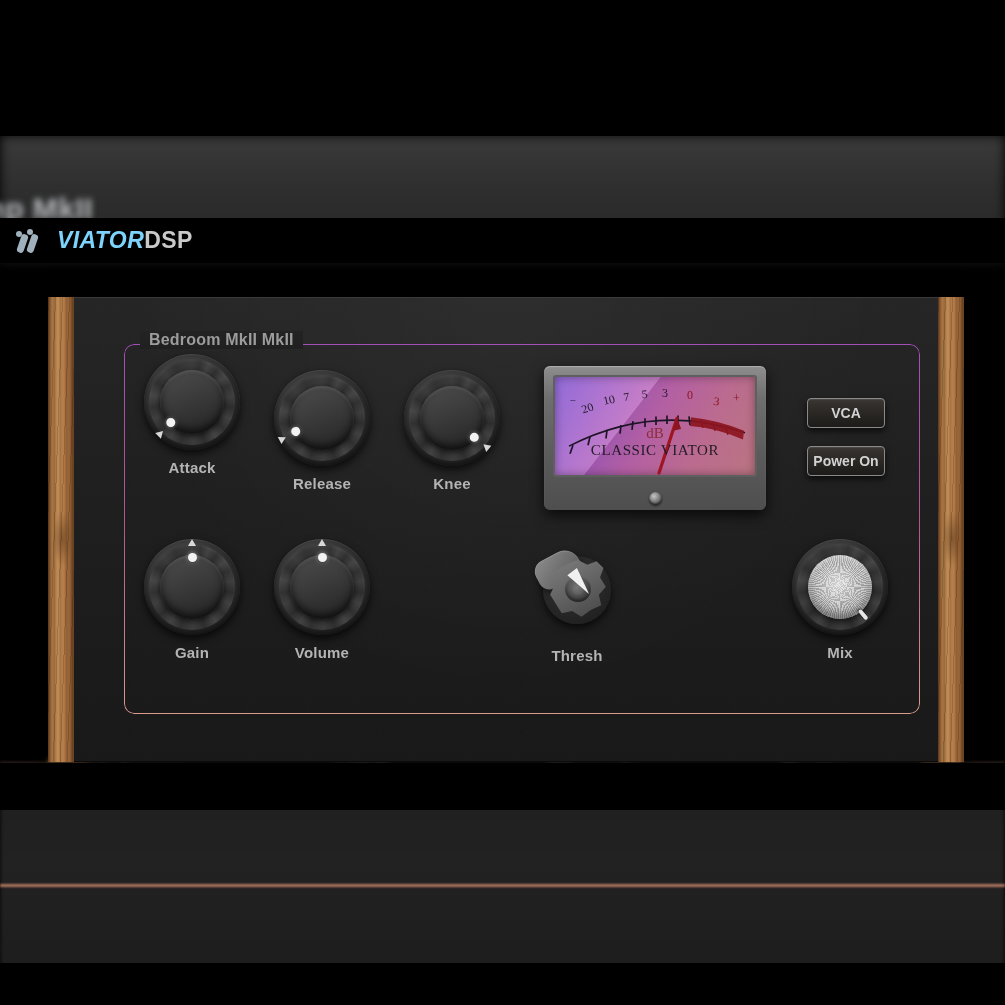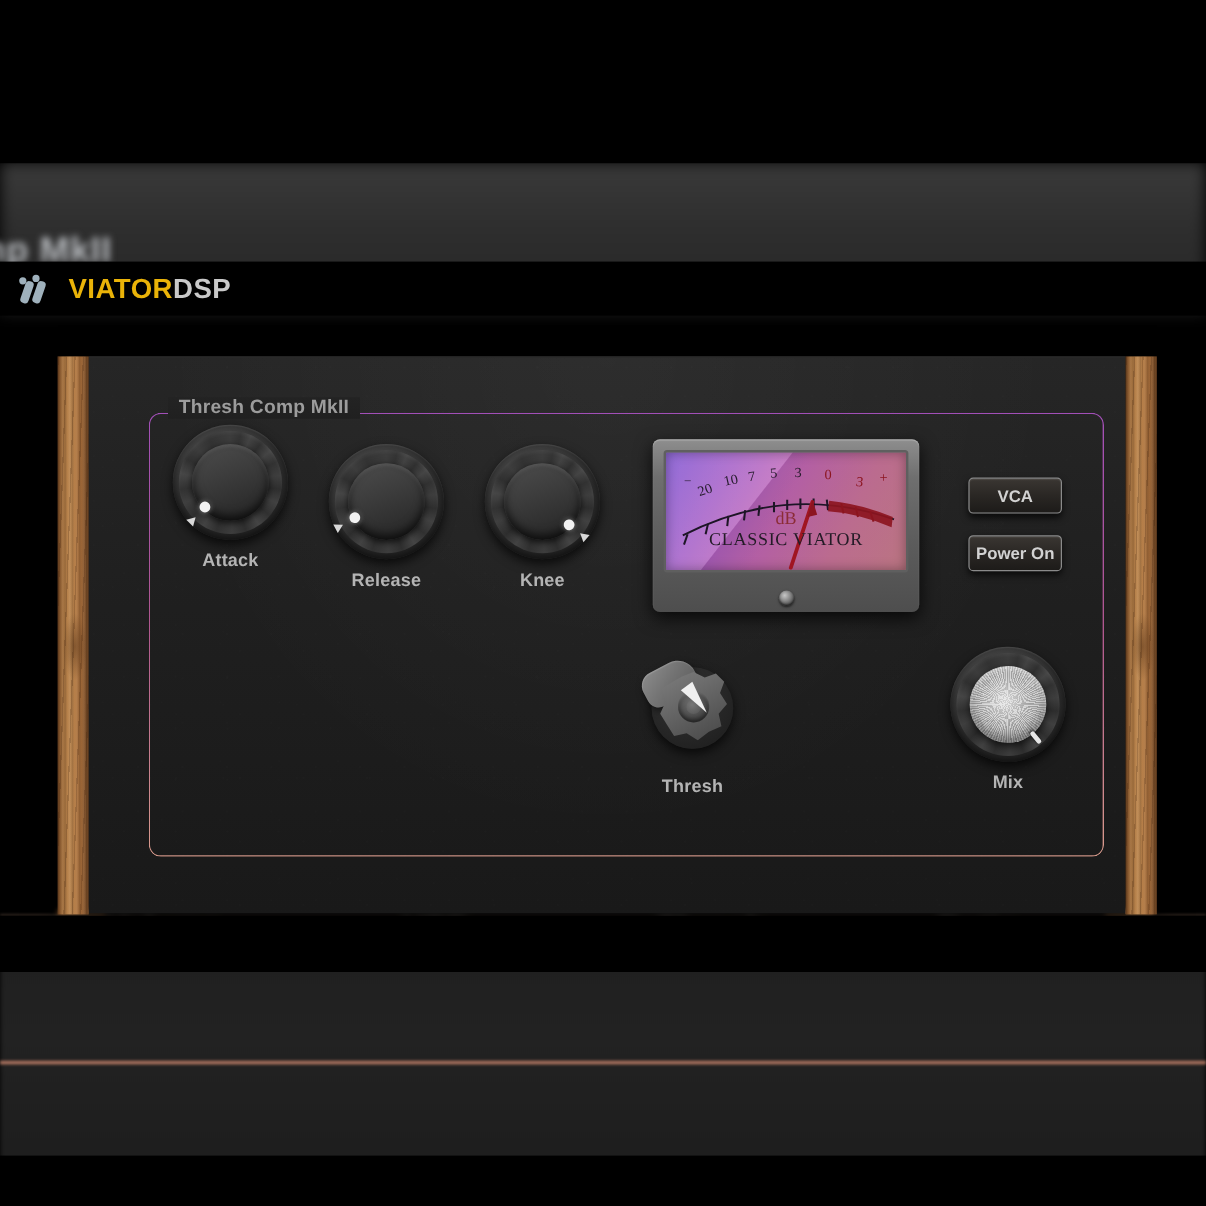--- a/index.html
+++ b/index.html
@@ -58,21 +58,21 @@
   }
   .brand-logo { position:relative; width:34px; height:26px; margin-right:9px; }
   .brand-logo i {
     position:absolute; background:#9fb1bc; border-radius:3px; display:block;
   }
   .bl-bar1 { width:7px; height:19px; left:5px;  top:6px;  transform:rotate(19deg); }
   .bl-bar2 { width:7px; height:19px; left:15px; top:6px;  transform:rotate(19deg); }
   .bl-dot1 { width:6px; height:6px; left:2px;  top:3px;  border-radius:50%; }
   .bl-dot2 { width:6px; height:6px; left:13px; top:1px;  border-radius:50%; }
   .brand-text { font-size:23px; letter-spacing:.4px; }
-  .brand-text .b1 { font-weight:bold; color:#eab308; }
+  .brand-text .b1 { font-weight:bold; color:#7dd3fc;font-style:italic; }
   .brand-text .b2 { font-weight:bold; color:#c9c9c9; }
 
   
   .plugin {
     position:absolute; left:48px; top:297px; width:916px; height:465px;
     display:flex; box-shadow:0 6px 22px rgba(0,0,0,.85);
   }
   .wood {
     width:26px; flex:0 0 26px; position:relative; overflow:hidden;
     background:
@@ -303,21 +303,21 @@
     <div class="brand-text">
       <span class="b1">VIATOR</span><span class="b2">DSP</span>
     </div>
   </div>
 
   <div class="plugin">
     <div class="wood"></div>
 
     <div class="face">
       <div class="group-frame"></div>
-      <div class="group-title">Thresh Comp MkII</div>
+      <div class="group-title">Bedroom MkII MkII</div>
 
       <div class="knob-unit" style="left:68px;top:56px;">
         <div class="knob">
           <div class="rim"></div>
           <div class="cap"></div>
           <div class="pointer-wrap" style="transform:rotate(-135deg);">
             <div class="dot" style="transform:translateY(-30px);"></div>
             <div class="tick-arrow" style="transform:translateY(-44px) rotate(180deg);"></div>
           </div>
         </div>
@@ -386,21 +386,43 @@
           </svg>
           <div class="vu-db">dB</div>
           <div class="vu-brand">CLASSIC VIATOR</div>
         </div>
         <div class="vu-screw"></div>
       </div>
 
       <div class="btn btn-vca">VCA</div>
       <div class="btn btn-power">Power On</div>
 
-
+      <div class="knob-unit" style="left:68px;top:241px;">
+        <div class="knob">
+          <div class="rim"></div>
+          <div class="cap"></div>
+          <div class="pointer-wrap" style="transform:rotate(0deg);">
+            <div class="dot" style="transform:translateY(-30px);"></div>
+            <div class="tick-arrow" style="transform:translateY(-44px);"></div>
+          </div>
+        </div>
+        <div class="knob-label">Gain</div>
+      </div>
+
+      <div class="knob-unit" style="left:198px;top:241px;">
+        <div class="knob">
+          <div class="rim"></div>
+          <div class="cap"></div>
+          <div class="pointer-wrap" style="transform:rotate(0deg);">
+            <div class="dot" style="transform:translateY(-30px);"></div>
+            <div class="tick-arrow" style="transform:translateY(-44px);"></div>
+          </div>
+        </div>
+        <div class="knob-label">Volume</div>
+      </div>
 
 
       <div class="ph-unit" style="left:448px;top:244px;">
         <div class="ph">
           <div class="ph-base"></div>
           <div class="ph-wing" style="left:8px;top:12px;transform:rotate(-28deg);"></div>
           <div class="ph-body"></div>
           <div class="ph-hub"></div>
           <div class="ph-needle" style="left:56px;top:52px;transform:rotate(143deg);transform-origin:6px 0;"></div>
         </div>

